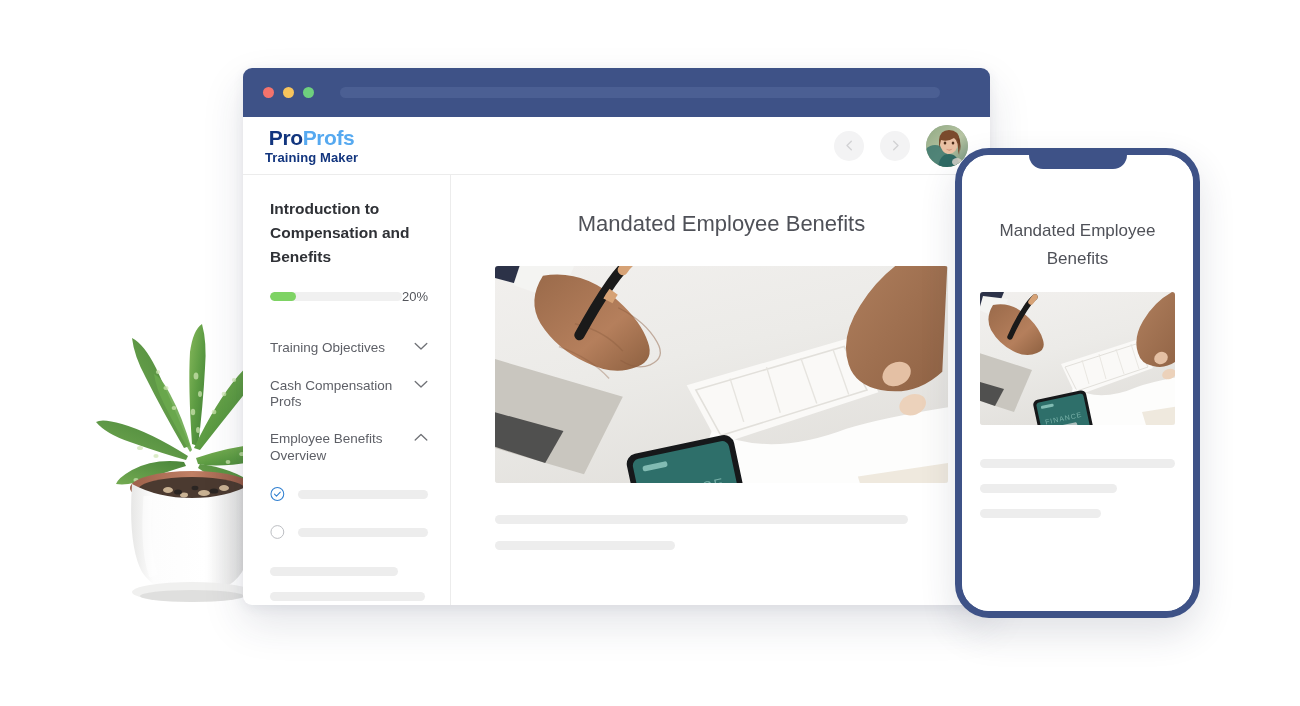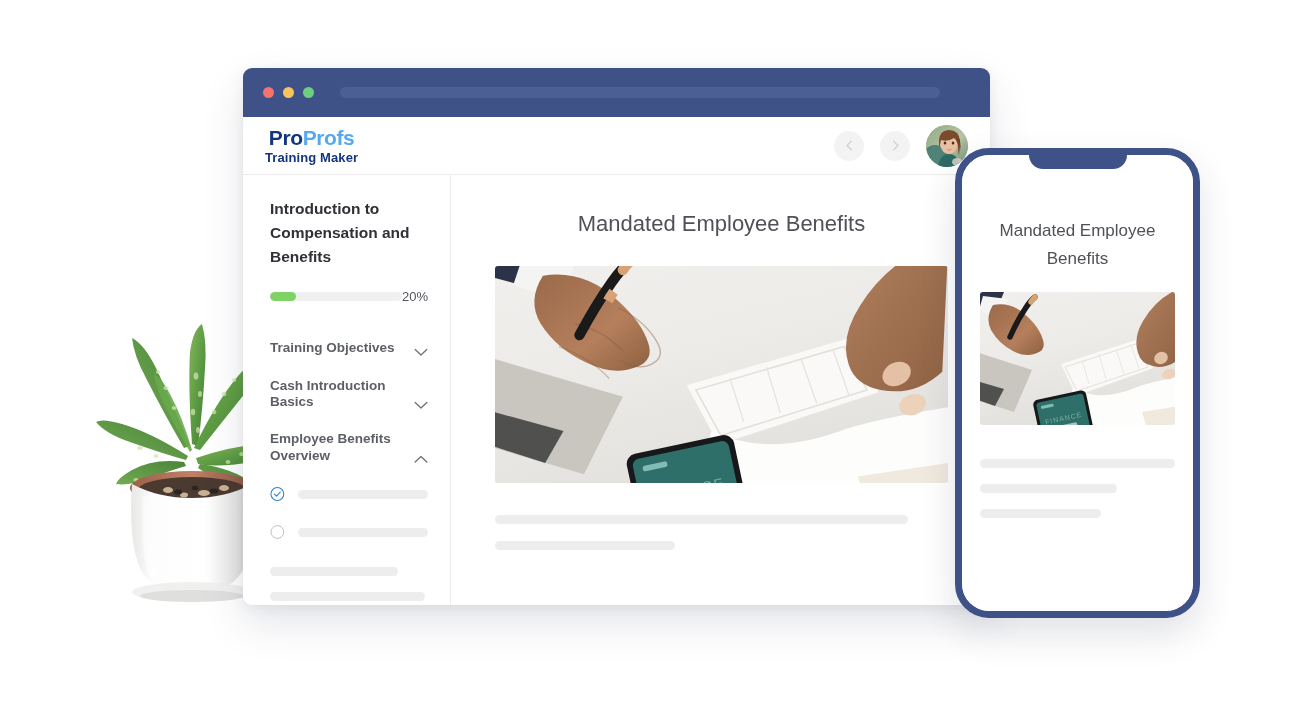--- a/index.html
+++ b/index.html
@@ -165,26 +165,25 @@
   }
   .progress-label {
     font-size: 13px;
     color: #53555b;
     font-weight: normal;
     white-space: nowrap;
   }
 
   .section {
     display: flex;
-    align-items: flex-end;
+    align-items: flex-start;
     justify-content: space-between;
     gap: 10px;
     padding: 10px 0 11px 0;
     cursor: pointer;
-    font-weight: bold;
   }
   .section-label {
     font-size: 13.5px;
     color: #5d5f66;
     line-height: 1.22;
     max-width: 160px;
   }
   .chev { flex: none; margin-top: 2px; }
 
   .lesson {
@@ -370,21 +369,21 @@
         </div>
 
         <div class="section">
           <span class="section-label">Training Objectives</span>
           <svg class="chev" width="14" height="9" viewBox="0 0 14 9">
             <path d="M1.2 1.5 L7 7 L12.8 1.5" fill="none" stroke="#6f7176" stroke-width="1.3" stroke-linecap="round" stroke-linejoin="round"></path>
           </svg>
         </div>
 
         <div class="section">
-          <span class="section-label">Cash Introduction Basics</span>
+          <span class="section-label">Cash Compensation Profs</span>
           <svg class="chev" width="14" height="9" viewBox="0 0 14 9">
             <path d="M1.2 1.5 L7 7 L12.8 1.5" fill="none" stroke="#6f7176" stroke-width="1.3" stroke-linecap="round" stroke-linejoin="round"></path>
           </svg>
         </div>
 
         <div class="section">
           <span class="section-label">Employee Benefits Overview</span>
           <svg class="chev" width="14" height="9" viewBox="0 0 14 9">
             <path d="M1.2 7 L7 1.5 L12.8 7" fill="none" stroke="#6f7176" stroke-width="1.3" stroke-linecap="round" stroke-linejoin="round"></path>
           </svg>

